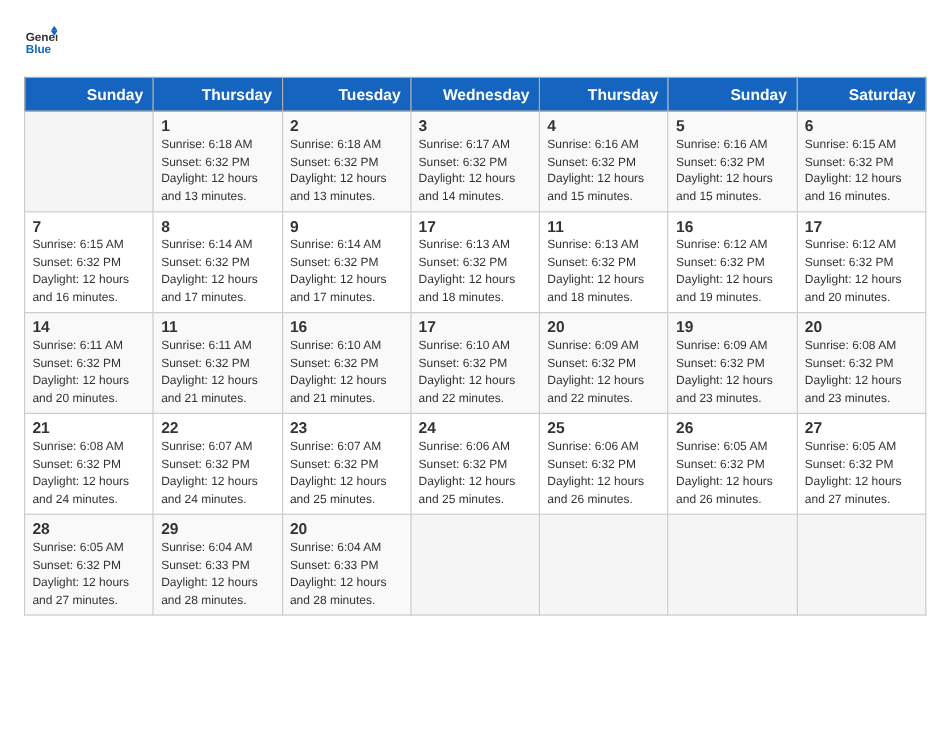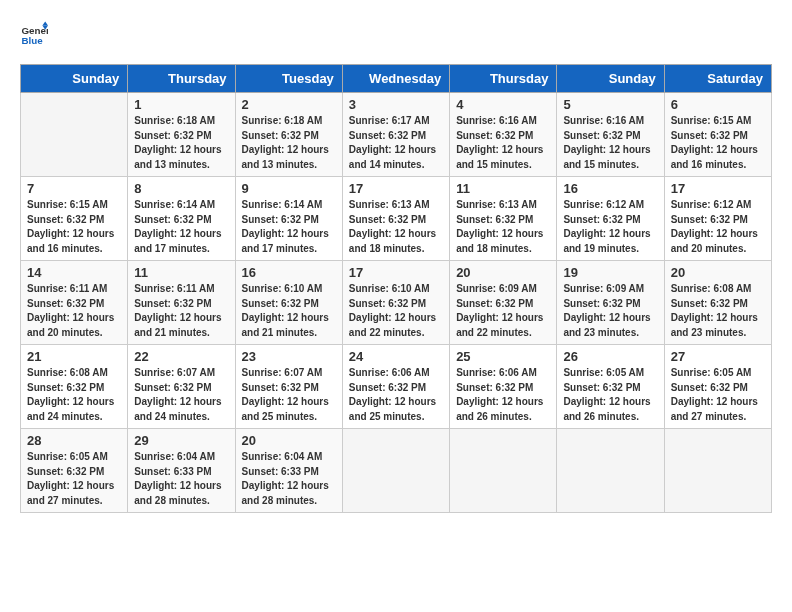--- a/index.html
+++ b/index.html
@@ -61,21 +61,20 @@
       font-size: 13px;
       font-weight: bold;
       color: #333;
       display: block;
       margin-bottom: 2px;
     }
     .day-info {
       font-size: 10px;
       color: #333;
       line-height: 1.45;
-      font-weight: bold;
     }
     tbody tr:nth-child(odd) td {
       background: #f9f9f9;
     }
     tbody tr:nth-child(even) td {
       background: #fff;
     }
     .empty {
       background: #f5f5f5 !important;
     }

